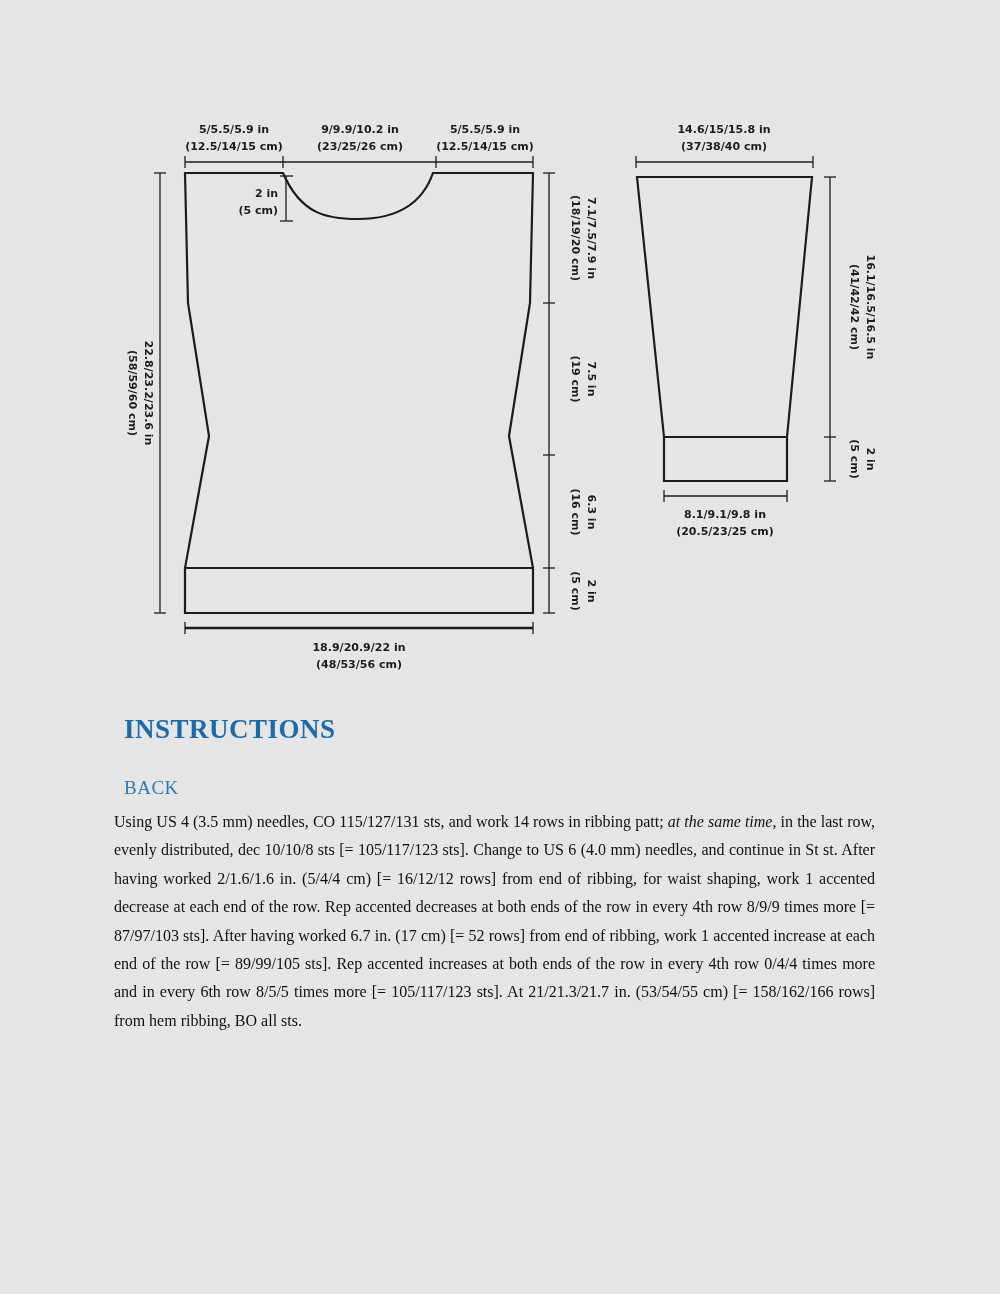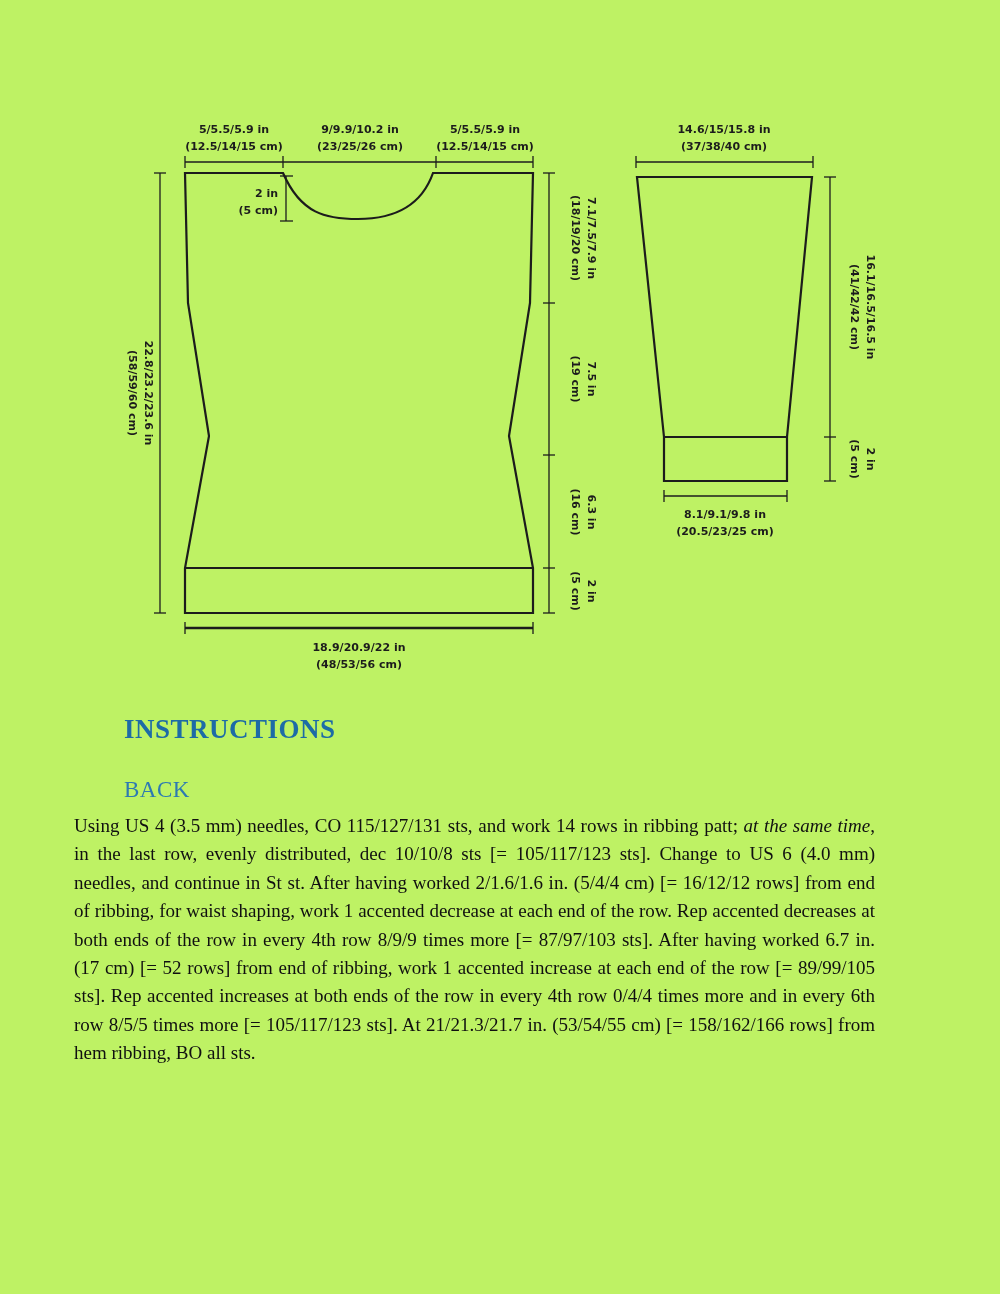--- a/index.html
+++ b/index.html
@@ -1,18 +1,18 @@
 <!DOCTYPE html>
 <html style="--heading_blue: #1d6ba6; --subheading_blue: #2d7ab2; --line_black: #1c1c1c;"><head>
 <meta charset="utf-8">
 <style>
   html,body { margin:0; padding:0; background:#fff; }
   .sheet {
     position:relative; width:1000px; height:1294px;
-    background:#bef264; overflow:hidden;
+    background:#e5e5e5; overflow:hidden;
     font-family:"Liberation Serif", serif;
   }
   svg.schematic { display:block; }
   svg.schematic text {
     font-family:"DejaVu Sans", sans-serif;
     font-size:11px; font-weight:600; fill:#1c1c1c;
   }
   .outline { fill:none; stroke:#1c1c1c; stroke-width:2.2; stroke-linejoin:miter; }
   .innerline { fill:none; stroke:#1c1c1c; stroke-width:2; }
   .dim  { stroke:#1c1c1c; stroke-width:1.3; fill:none; }
@@ -20,26 +20,26 @@
   .tick { stroke:#1c1c1c; stroke-width:1.3; }
   h1.section-title {
     margin:24px 0 17px 124px;
     font-family:"Liberation Serif", serif;
     font-size:27px; font-weight:bold; letter-spacing:0.5px;
     color:var(--heading_blue,#1d6ba6);
   }
   h2.subsection-title {
     margin:32px 0 0 124px;
     font-family:"Liberation Serif", serif;
-    font-size:23px; font-weight:normal; letter-spacing:0.5px;
+    font-size:19px; font-weight:normal; letter-spacing:0.5px;
     color:var(--subheading_blue,#2d7ab2);
   }
   p.instructions-body {
-    margin:9px 125px 0 74px;
-    font-size:19px; line-height:28.4px;
+    margin:9px 125px 0 114px;
+    font-size:16px; line-height:28.4px;
     text-align:justify; color:#101010;
   }
   p.instructions-body em { font-style:italic; }
 </style>
 </head>
 <body>
 
 <div class="sheet">
 
   <svg class="schematic" width="1000" height="690" viewBox="0 0 1000 690">

